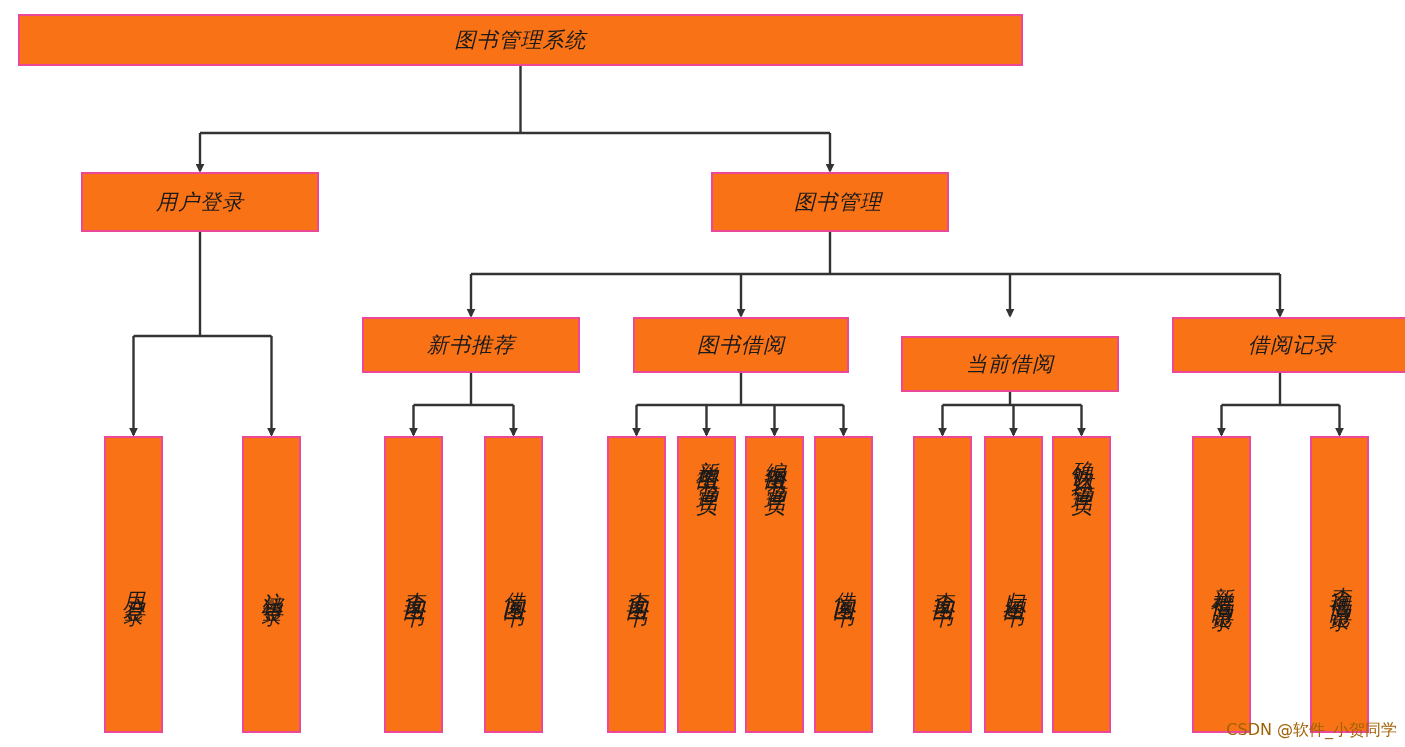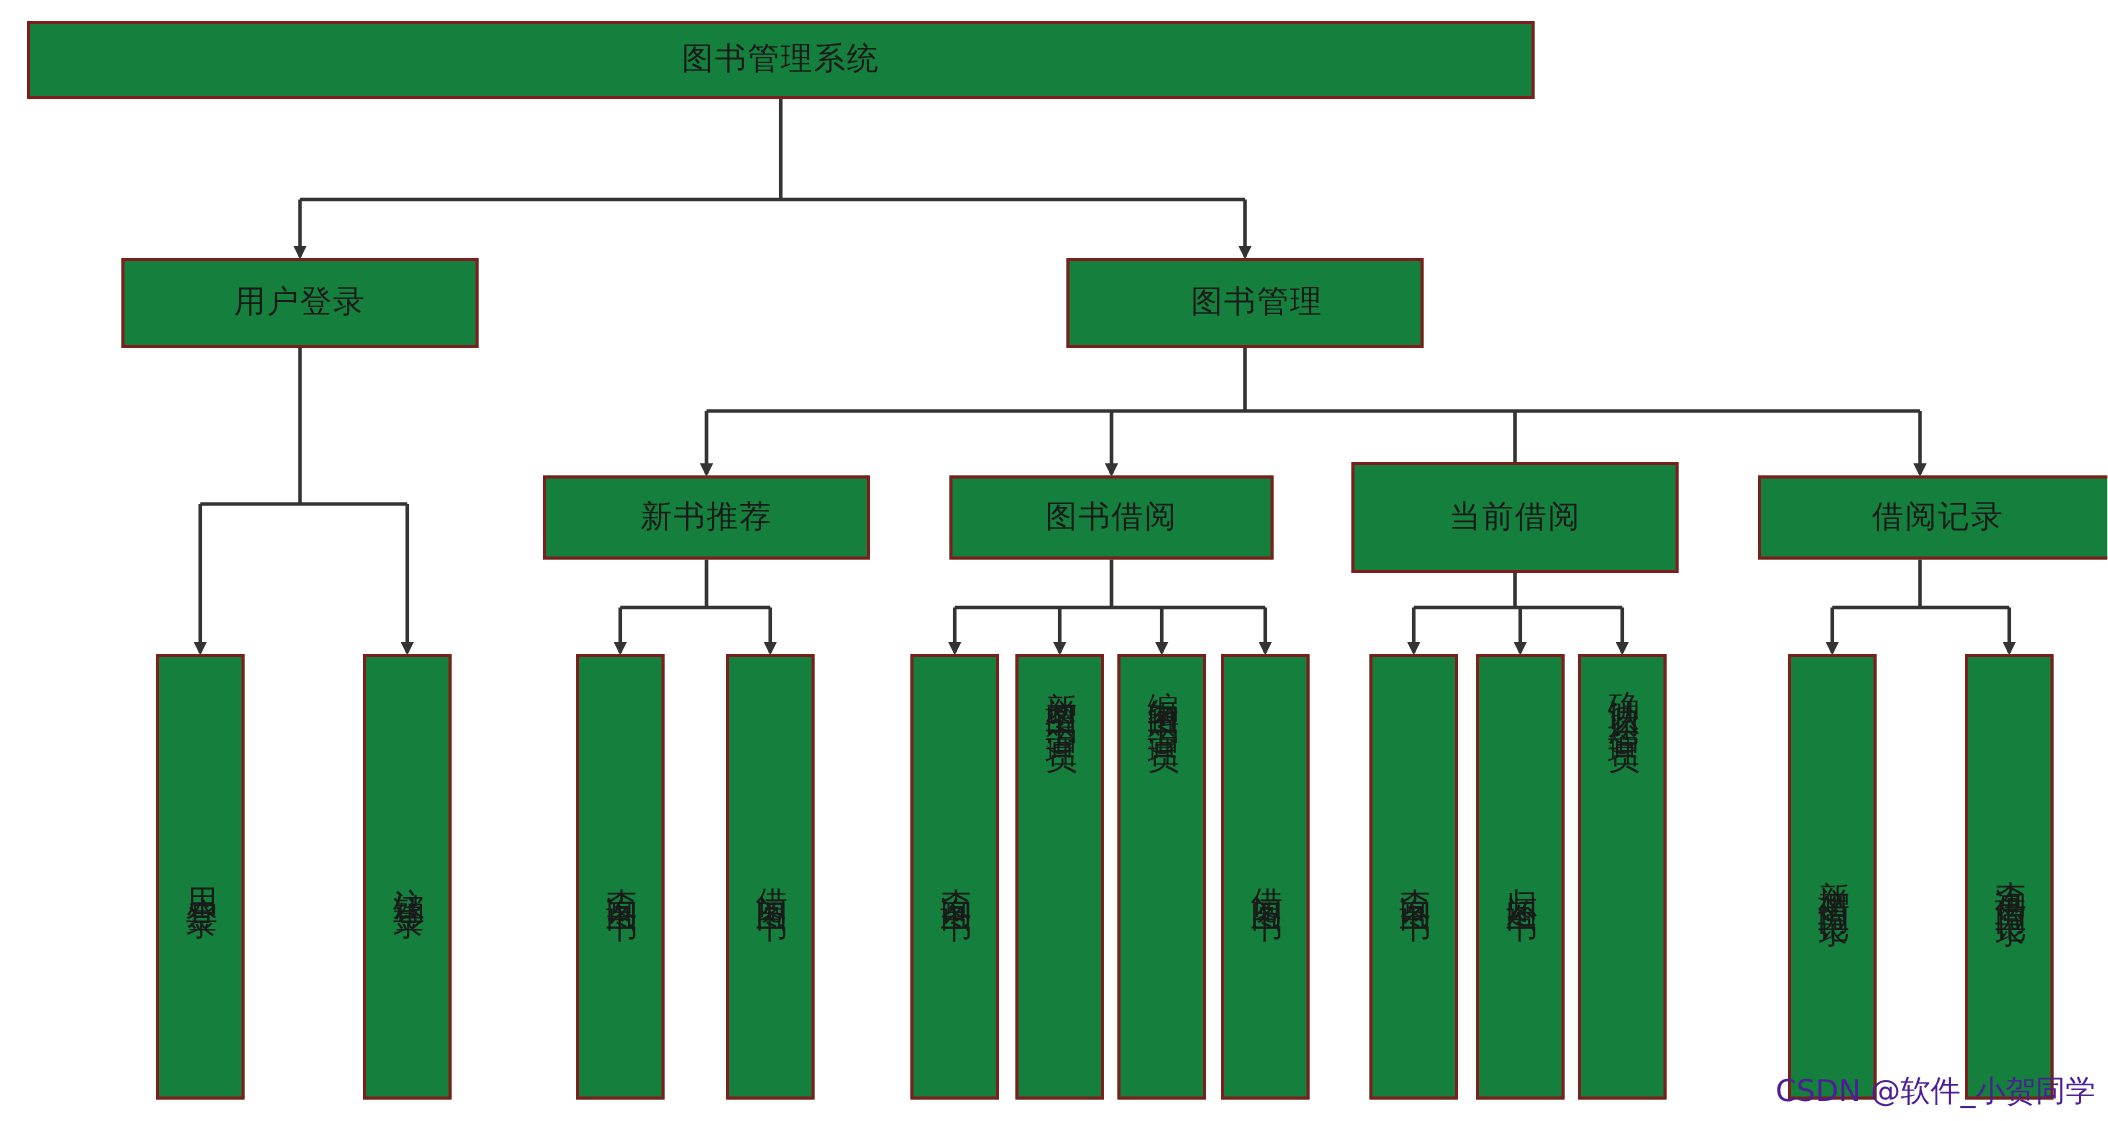--- a/index.html
+++ b/index.html
@@ -20,26 +20,27 @@
   #edges {
     position: absolute;
     left: 0;
     top: 0;
     width: 1405px;
     height: 747px;
   }
   .node {
     position: absolute;
     box-sizing: border-box;
-    background: #15803d;
-    border: 2px solid #7f1d1d;
+    background: #f97316;
+    border: 2px solid #ec4899;
     display: flex;
     align-items: center;
     justify-content: center;
     z-index: 2;
+    font-style: italic;
   }
   .node-label {
     font-size: 21px;
     color: #1a1a1a;
     letter-spacing: 1px;
     line-height: 1.1;
     white-space: nowrap;
   }
   .leaf {
     align-items: center;
@@ -55,22 +56,22 @@
     max-height: 280px;
   }
   .leaf.align-top {
     align-items: flex-start;
     padding-top: 6px;
   }
   #watermark {
     position: absolute;
     right: 8px;
     bottom: 6px;
-    font-size: 20px;
-    color: #4c1d95;
+    font-size: 16px;
+    color: #a16207;
     z-index: 5;
     white-space: nowrap;
     font-family: "DejaVu Sans", sans-serif;
   }
 </style>
 </head>
 <body>
 
 <div id="canvas">
   <svg id="edges" viewBox="0 0 1405 747" xmlns="http://www.w3.org/2000/svg">
@@ -125,21 +126,21 @@
       </div>
       <div class="node" style="left: 711px; top: 172px; width: 238px; height: 60px; padding-left: 16px;">
         <span class="node-label">图书管理</span>
       </div>
       <div class="node" style="left: 362px; top: 317px; width: 218px; height: 56px;">
         <span class="node-label">新书推荐</span>
       </div>
       <div class="node" style="left: 633px; top: 317px; width: 216px; height: 56px;">
         <span class="node-label">图书借阅</span>
       </div>
-      <div class="node" style="left: 901px; top: 308px; width: 218px; height: 74px;">
+      <div class="node" style="left: 901px; top: 336px; width: 218px; height: 56px;">
         <span class="node-label">当前借阅</span>
       </div>
       <div class="node" style="left: 1172px; top: 317px; width: 240px; height: 56px;">
         <span class="node-label">借阅记录</span>
       </div>
       <div class="node leaf" style="left: 104px; top: 436px; width: 59px; height: 297px;">
         <span class="node-label">用户登录</span>
       </div>
       <div class="node leaf" style="left: 242px; top: 436px; width: 59px; height: 297px;">
         <span class="node-label">注销登录</span>

